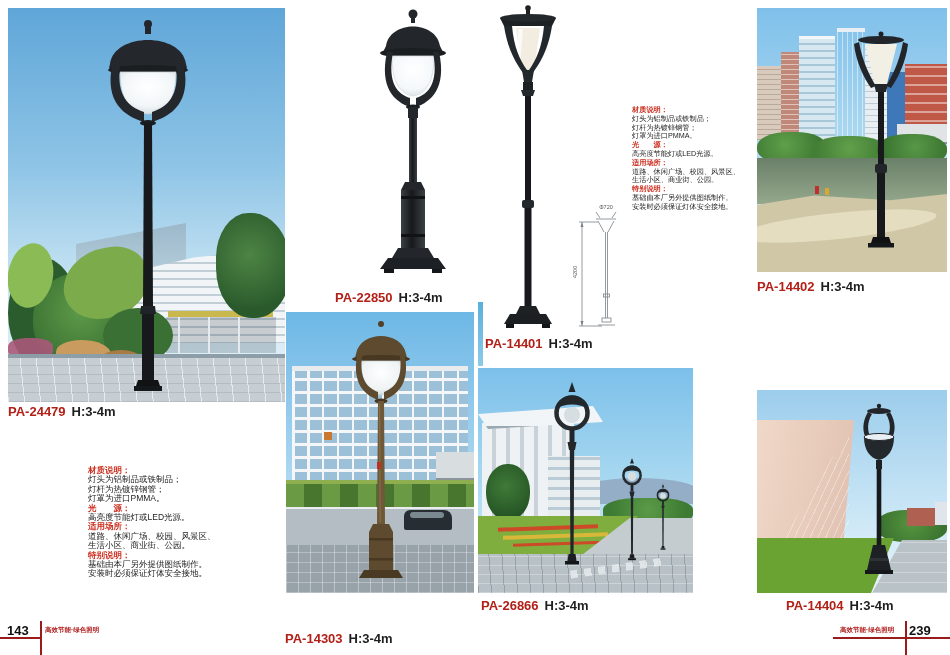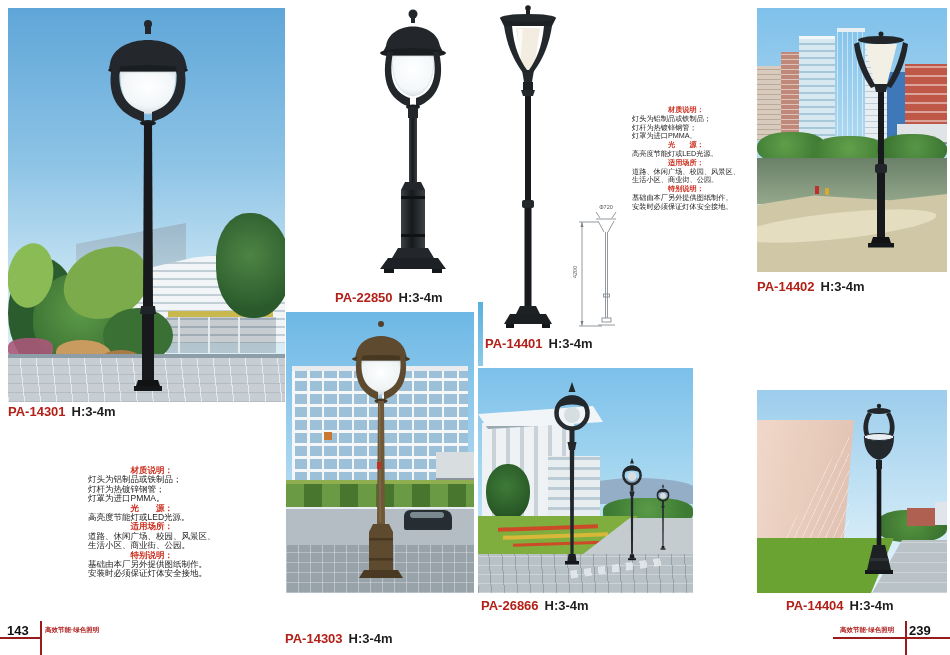--- a/index.html
+++ b/index.html
@@ -5,21 +5,21 @@
   html,body{margin:0;padding:0;background:#ffffff;}
   .canvas{position:relative;width:950px;height:655px;background:#fff;overflow:hidden;
           font-family:"Liberation Sans","DejaVu Sans",sans-serif;}
   .abs{position:absolute;}
   .photo{position:absolute;overflow:hidden;}
   .plabel{position:absolute;white-space:nowrap;font-size:13px;font-weight:bold;}
   .plabel .code{color:#b22018;}
   .plabel .size{color:#1f1f1f;margin-left:6px;}
   .spec{position:absolute;color:#1d1d1d;}
   .spec .ln{white-space:nowrap;}
-  .spec .head{color:#cc3020;font-weight:bold;text-align:center;}
+  .spec .head{color:#cc3020;font-weight:bold;}
   .spec-left{font-size:8.5px;line-height:9.4px;}
   .spec-right{font-size:7.2px;line-height:8.8px;}
   .footer-num{position:absolute;font-size:13px;font-weight:bold;color:#111;}
   .footer-slogan{position:absolute;font-size:6.5px;font-weight:bold;color:#b02020;white-space:nowrap;}
   .rule{position:absolute;background:#9a1b1b;}
   svg{display:block;}
 </style>
 </head>
 <body>
 
@@ -63,21 +63,21 @@
       <ellipse cx="140" cy="115" rx="8" ry="3" fill="#1a1e21"></ellipse>
       <path d="M136 115 L144 115 L145 298 L135 298 Z" fill="#17191c"></path>
       <path d="M133 298 L147 298 L148 306 L132 306 Z" fill="#1f2327"></path>
       <rect x="134" y="306" width="12" height="66" fill="#17191c"></rect>
       <path d="M130 372 L150 372 L152 378 L128 378 Z" fill="#101214"></path>
       <rect x="126" y="378" width="28" height="5" fill="#15181a"></rect>
     </svg>
   </div>
 
   <div class="plabel" style="left:8px;top:404px;">
-    <span class="code">PA-14301</span><span class="size">H:3-4m</span>
+    <span class="code">PA-24479</span><span class="size">H:3-4m</span>
   </div>
 
   <div class="spec spec-left" style="left:88px;top:466px;">
     <div class="ln head">材质说明：</div>
     <div class="ln">灯头为铝制品或铁制品；</div>
     <div class="ln">灯杆为热镀锌钢管；</div>
     <div class="ln">灯罩为进口PMMA。</div>
     <div class="ln head">光　　源：</div>
     <div class="ln">高亮度节能灯或LED光源。</div>
     <div class="ln head">适用场所：</div>

